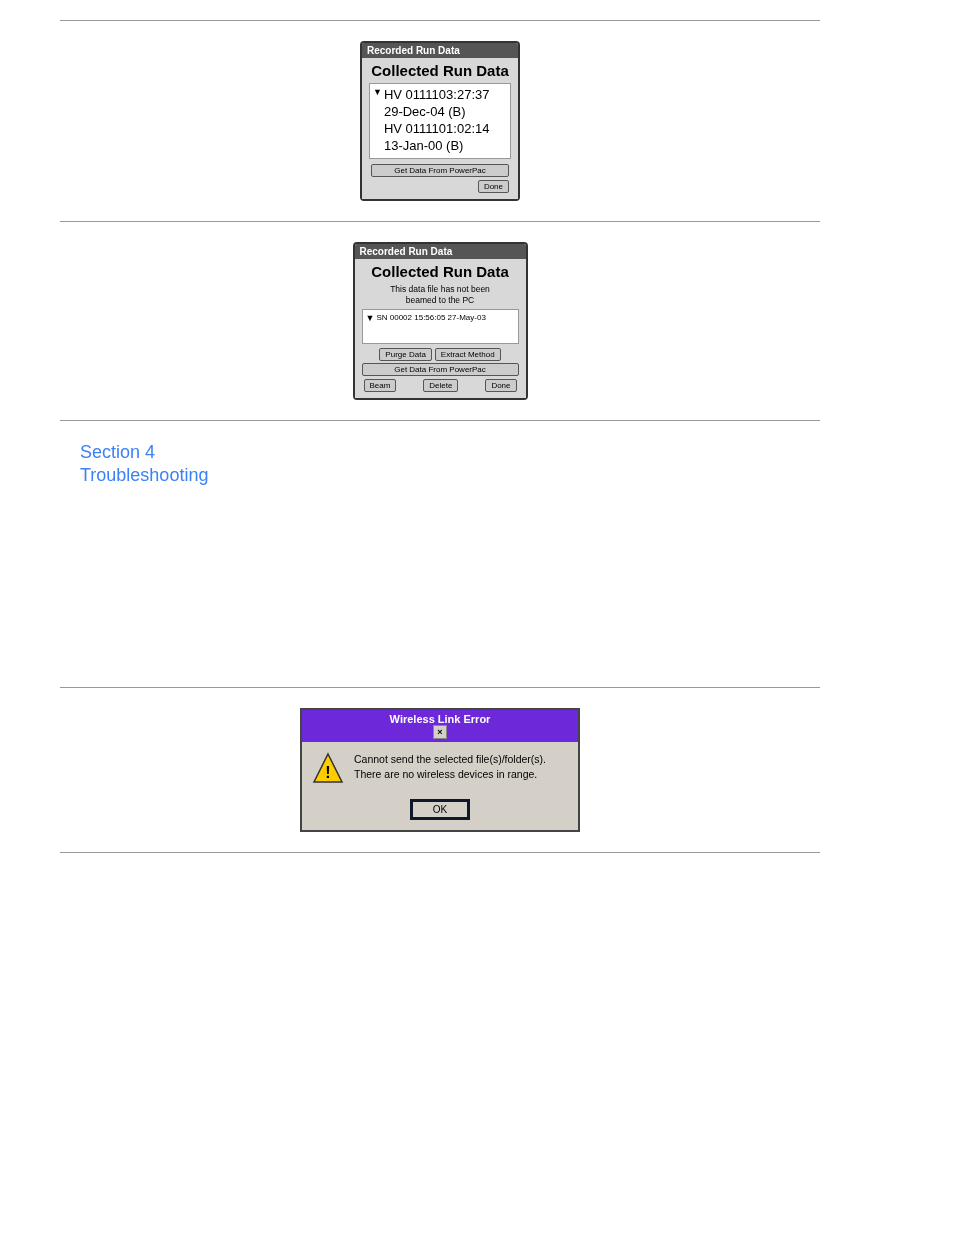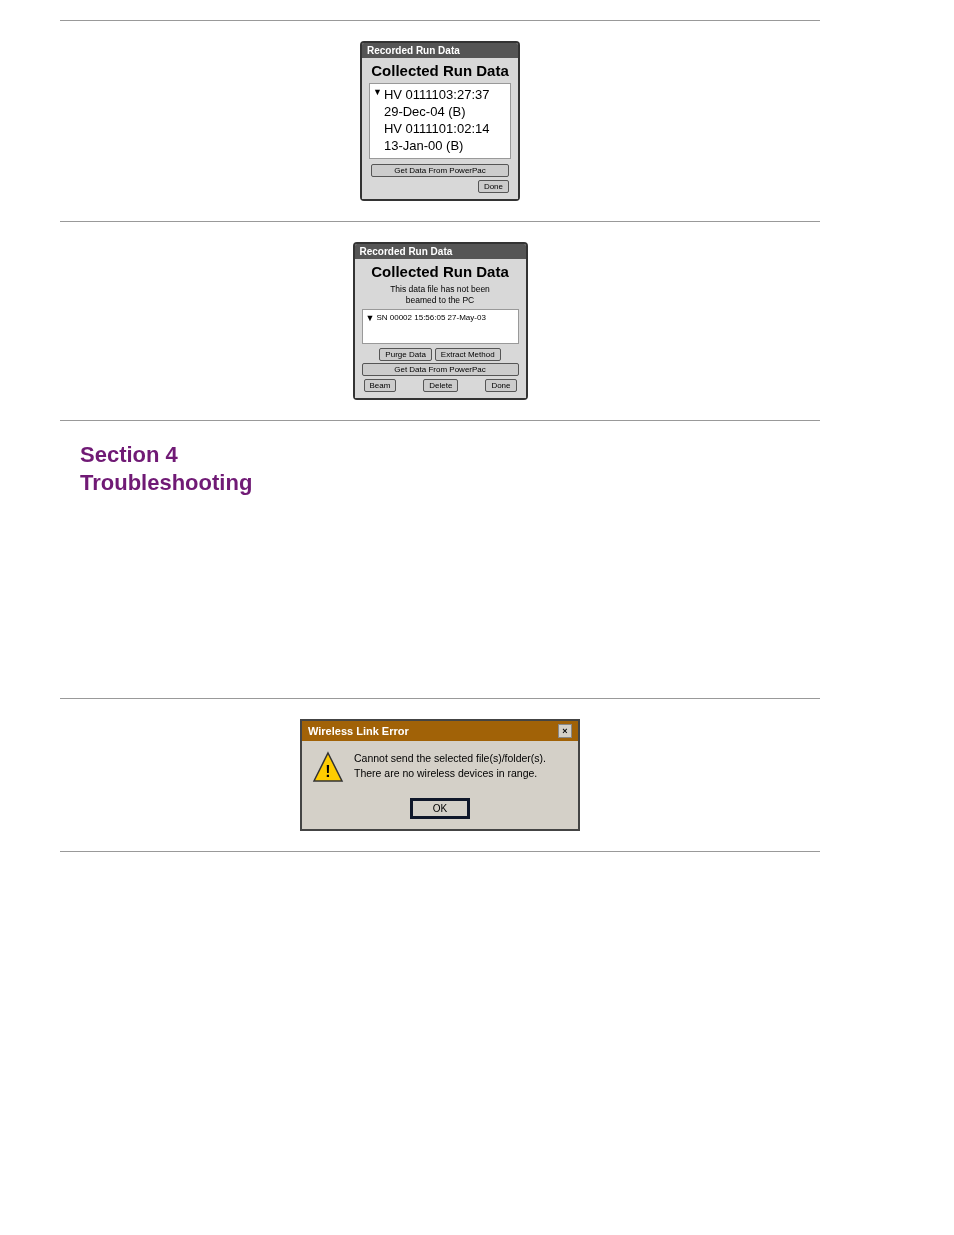--- a/index.html
+++ b/index.html
@@ -124,43 +124,44 @@
       cursor: pointer;
       margin: 2px 2px 0;
     }
 
     
     .section-heading {
       padding: 20px 60px 20px 80px;
     }
 
     .section-heading h2 {
-      font-size: 22px;
-      font-weight: bold;
+      font-size: 18px;
+      font-weight: normal;
       line-height: 1.3;
-      color: #701a75;
+      color: #3b82f6;
     }
 
     
     .wle-dialog {
       width: 280px;
       border: 2px solid #444;
       background: #d4d0c8;
       font-size: 11px;
     }
 
     .wle-title-bar {
-      background: #a16207;
+      background: #6d28d9;
       color: #fff;
       font-size: 11px;
       font-weight: bold;
       padding: 3px 6px;
       display: flex;
       justify-content: space-between;
       align-items: center;
+      flex-direction: column;
     }
 
     .wle-close-btn {
       background: #d4d0c8;
       border: 1px solid #888;
       color: #000;
       font-size: 9px;
       width: 14px;
       height: 14px;
       display: flex;

